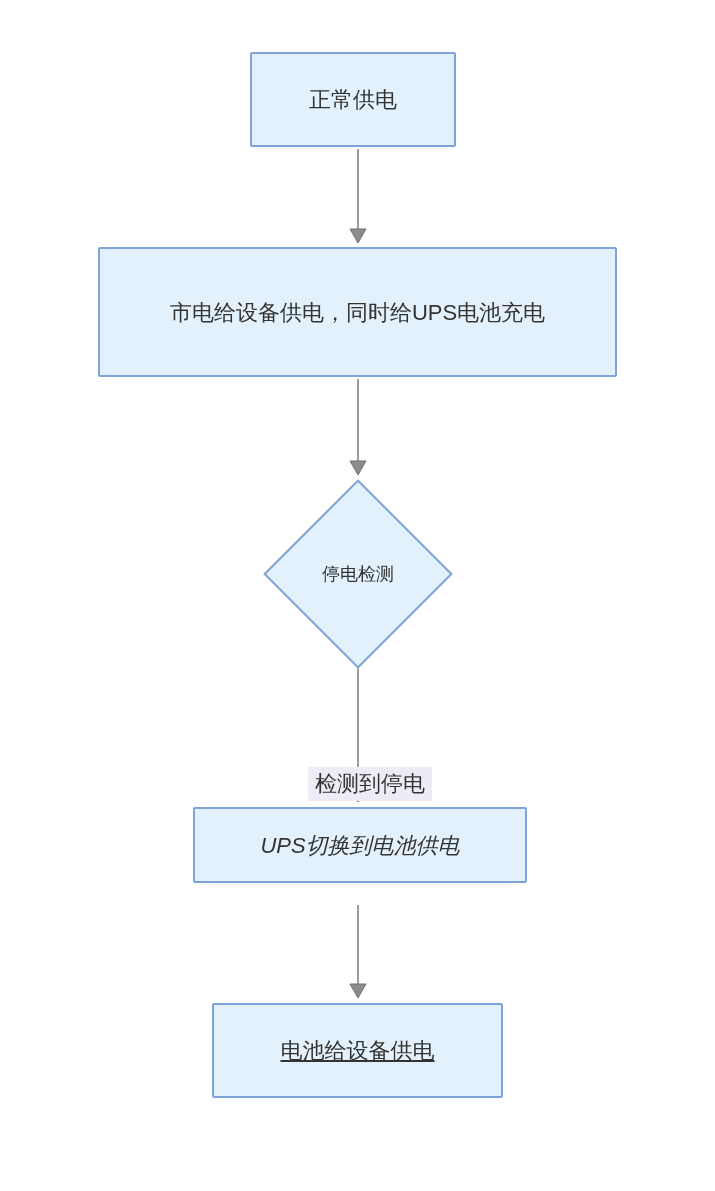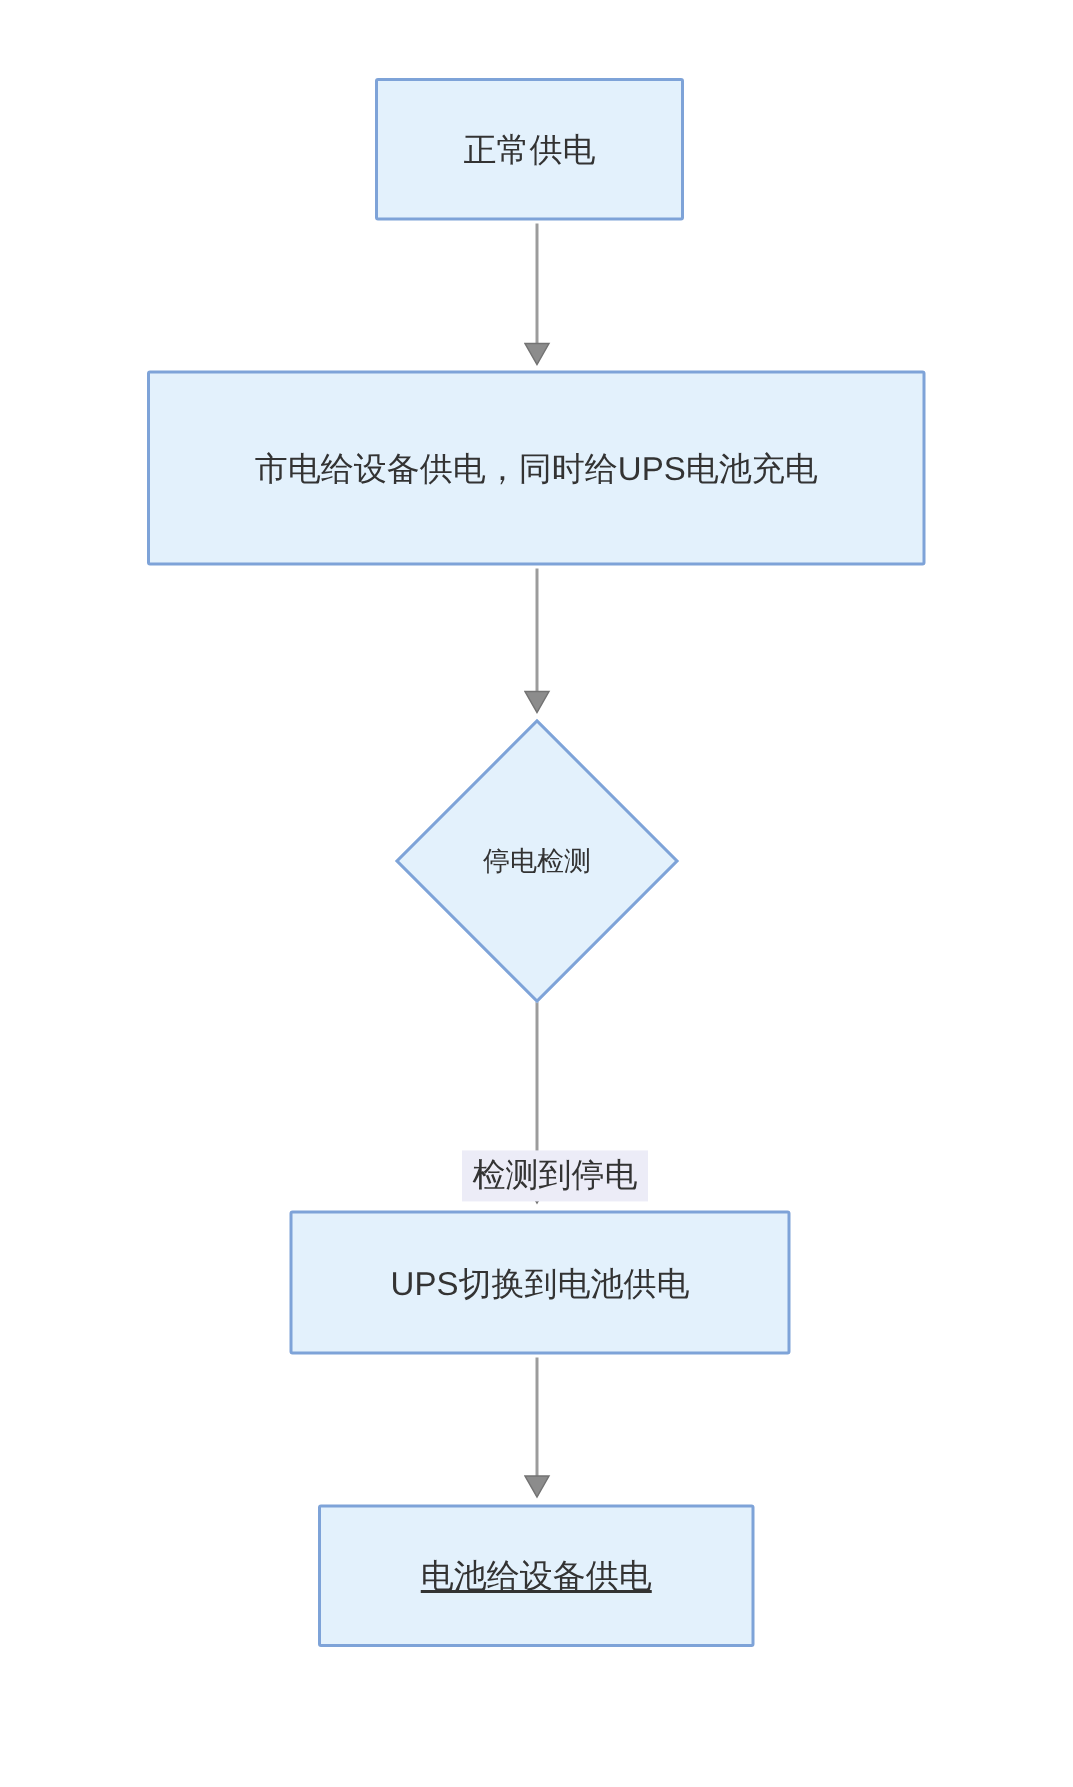--- a/index.html
+++ b/index.html
@@ -50,21 +50,21 @@
     display:flex;
     align-items:center;
     justify-content:center;
     text-align:center;
     font-size:22px;
     line-height:1.5;
     color:var(--text);
   }
   .node-a{left:250px; top:52px;  width:206px; height:95px;}
   .node-b{left:98px;  top:247px; width:519px; height:130px;}
-  .node-d{left:193px; top:807px; width:334px; height:96px;}
+  .node-d{left:193px; top:807px; width:334px; height:76px;font-style:italic;}
   .node-e{left:212px; top:1003px;width:291px; height:95px;text-decoration:underline;}
   .node-label{display:block;}
   .node-b .node-label{max-width:390px;}
   .diamond-wrap{
     position:absolute;
     left:264px; top:480px;
     width:188px; height:188px;
   }
   .diamond-shape{
     position:absolute;

